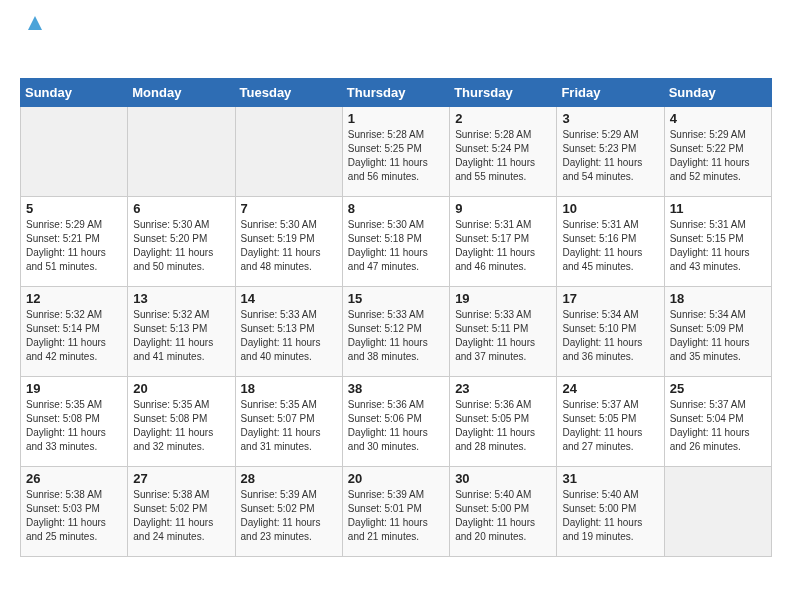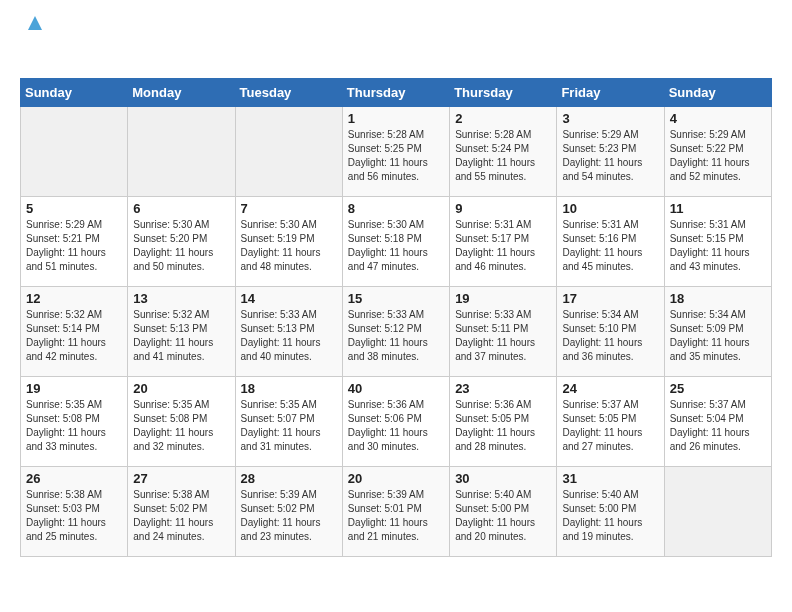--- a/index.html
+++ b/index.html
@@ -206,21 +206,21 @@
         </td>
         <td>
           <span class="day-number">20</span>
           <div class="cell-info">Sunrise: 5:35 AM<br>Sunset: 5:08 PM<br>Daylight: 11 hours<br>and 32 minutes.</div>
         </td>
         <td>
           <span class="day-number">18</span>
           <div class="cell-info">Sunrise: 5:35 AM<br>Sunset: 5:07 PM<br>Daylight: 11 hours<br>and 31 minutes.</div>
         </td>
         <td>
-          <span class="day-number">40</span>
+          <span class="day-number">38</span>
           <div class="cell-info">Sunrise: 5:36 AM<br>Sunset: 5:06 PM<br>Daylight: 11 hours<br>and 30 minutes.</div>
         </td>
         <td>
           <span class="day-number">23</span>
           <div class="cell-info">Sunrise: 5:36 AM<br>Sunset: 5:05 PM<br>Daylight: 11 hours<br>and 28 minutes.</div>
         </td>
         <td>
           <span class="day-number">24</span>
           <div class="cell-info">Sunrise: 5:37 AM<br>Sunset: 5:05 PM<br>Daylight: 11 hours<br>and 27 minutes.</div>
         </td>

